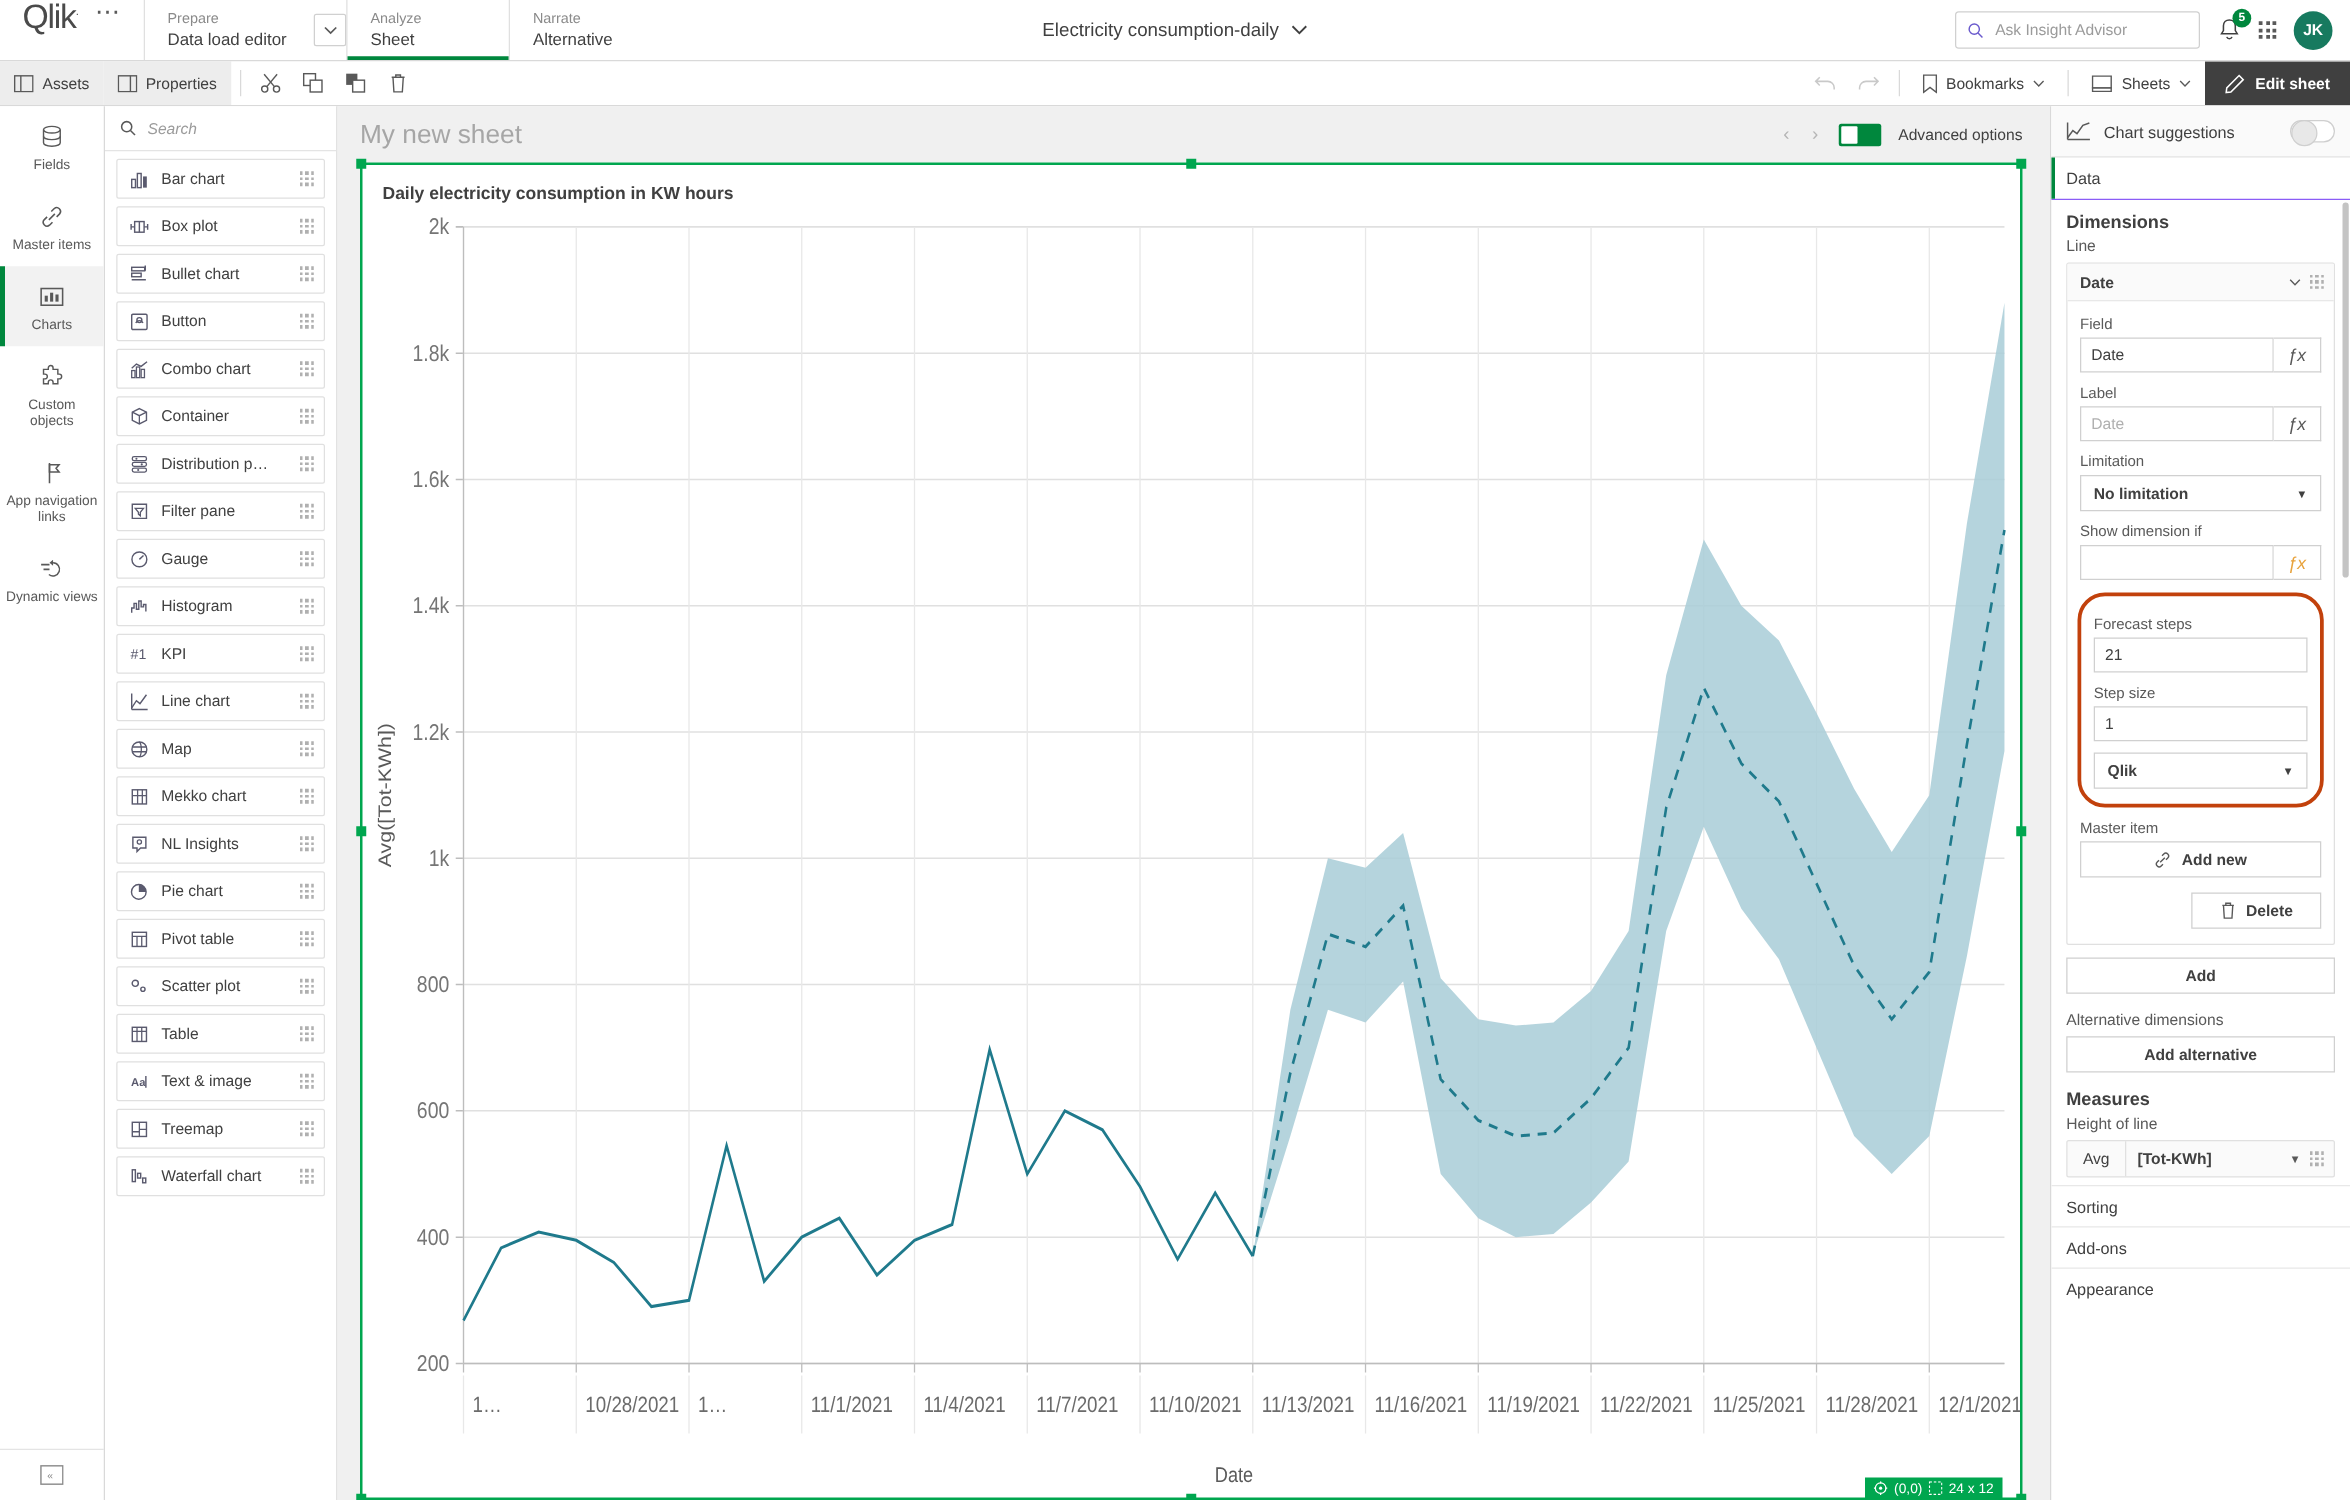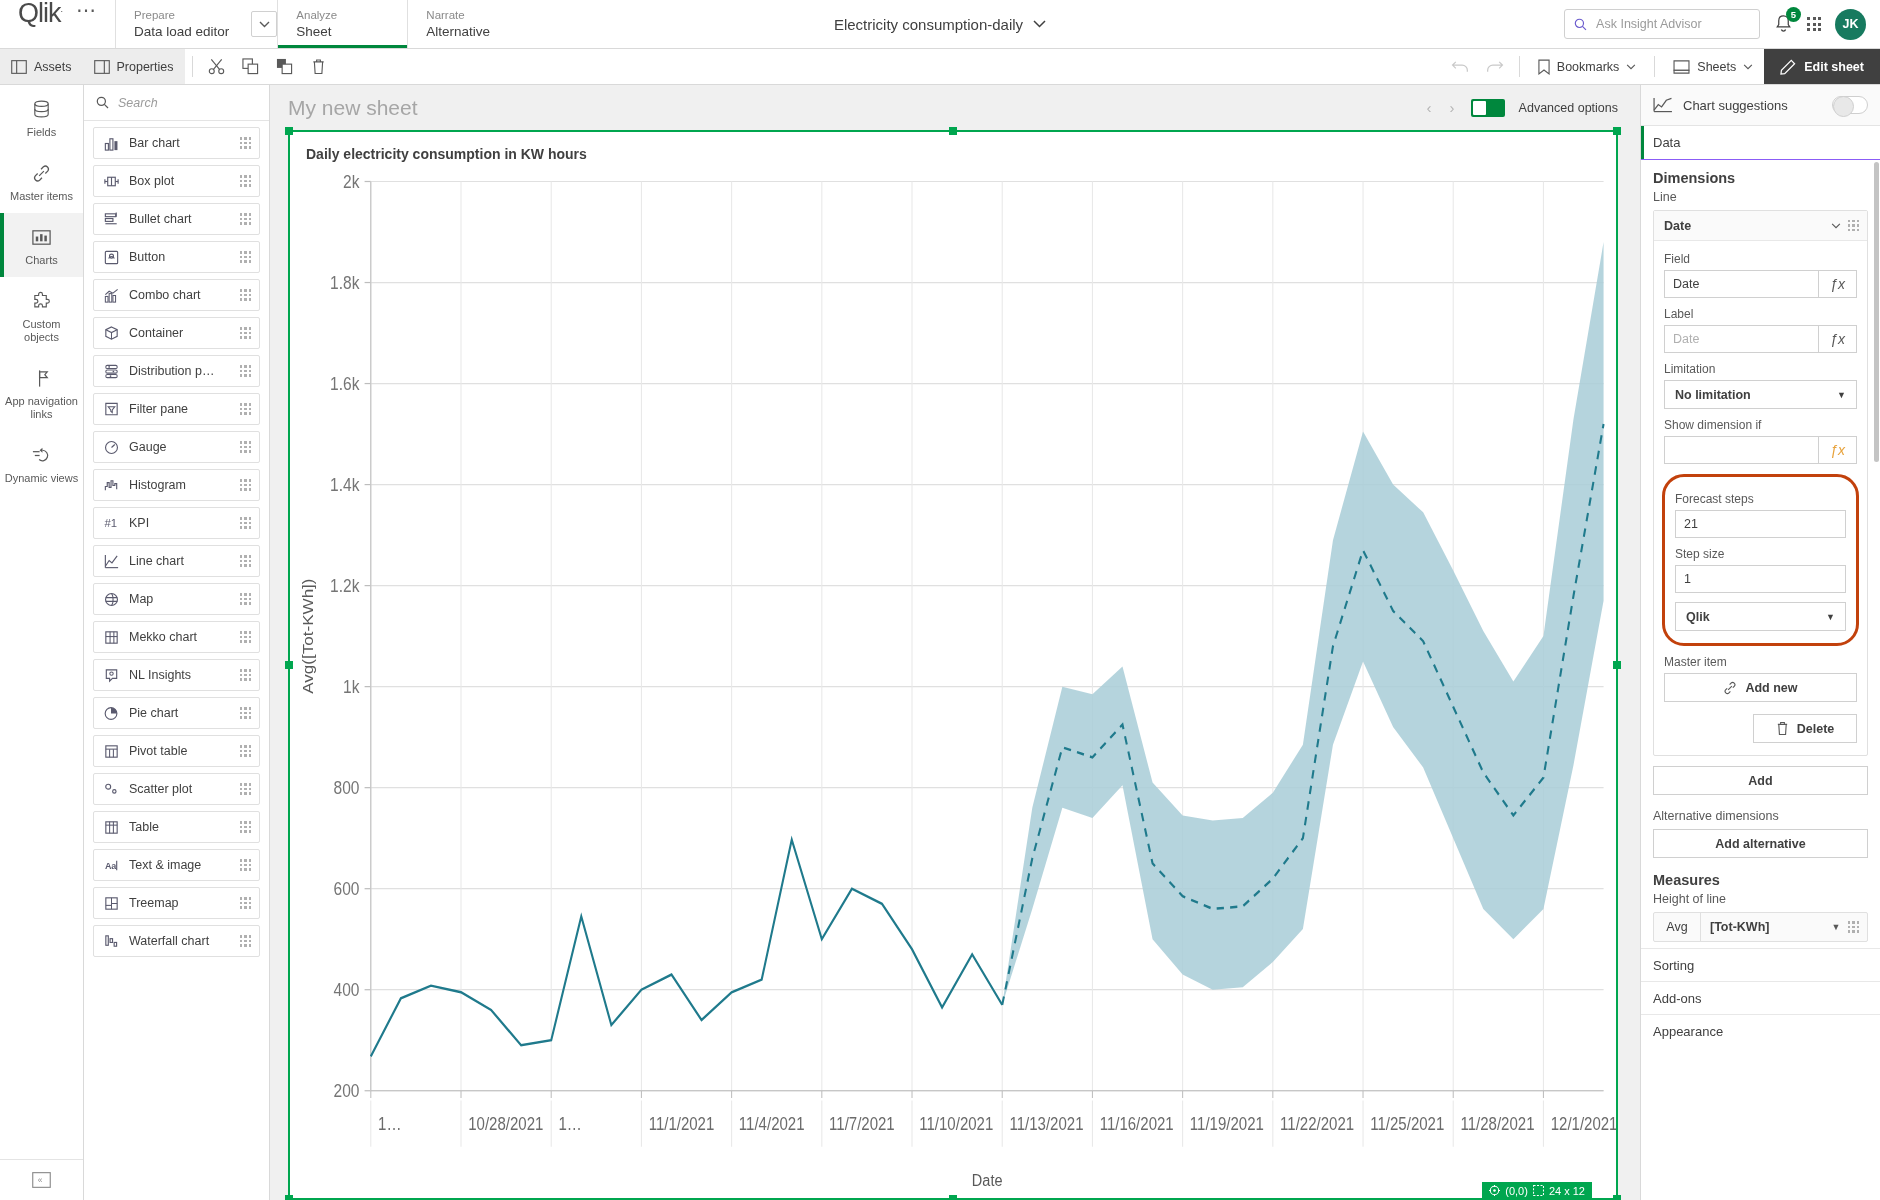--- a/index.html
+++ b/index.html
@@ -164,21 +164,21 @@
     position: absolute; width: 8px; height: 8px; background: #00a64f; z-index: 5;
   }
   .h-tl { left: -5px; top: -5px; } .h-tc { left: 50%; margin-left: -4px; top: -5px; }
   .h-tr { right: -5px; top: -5px; } .h-ml { left: -5px; top: 50%; margin-top: -4px; }
   .h-mr { right: -5px; top: 50%; margin-top: -4px; } .h-bl { left: -5px; bottom: -5px; }
   .h-bc { left: 50%; margin-left: -4px; bottom: -5px; } .h-br { right: -5px; bottom: -5px; }
   .chart-title { font-size: 14px; font-weight: bold; color: #404040; padding: 14px 0 0 16px; }
   .chart-canvas { flex: 1; position: relative; min-height: 0; }
   .chart-canvas svg { width: 100%; height: 100%; display: block; }
   .status-badge {
-    position: absolute; right: 24px; bottom: -1px; background: #00a64f; color: #fff;
+    position: absolute; right: 14px; bottom: -1px; background: #00a64f; color: #fff;
     font-size: 11px; height: 17px; display: flex; align-items: center; gap: 5px;
     padding: 0 7px; z-index: 6; white-space: nowrap;
   }
 
   
   .props {
     width: 240px; flex: 0 0 240px; background: #fff; border-left: 1px solid #d9d9d9;
     display: flex; flex-direction: column; min-height: 0; overflow: hidden;
   }
   .props-head {

